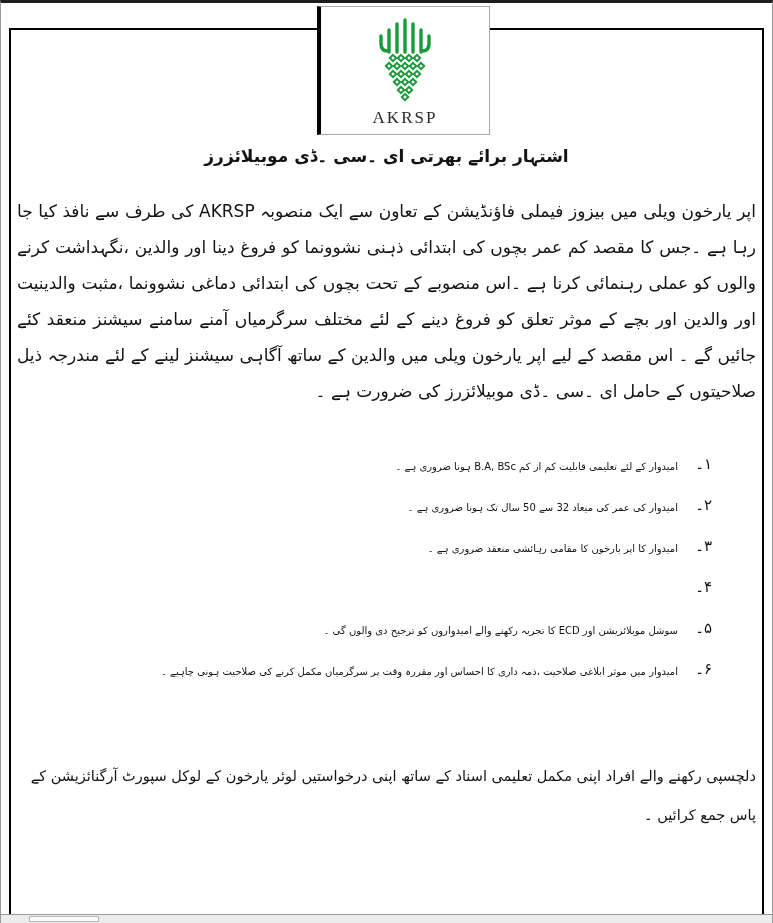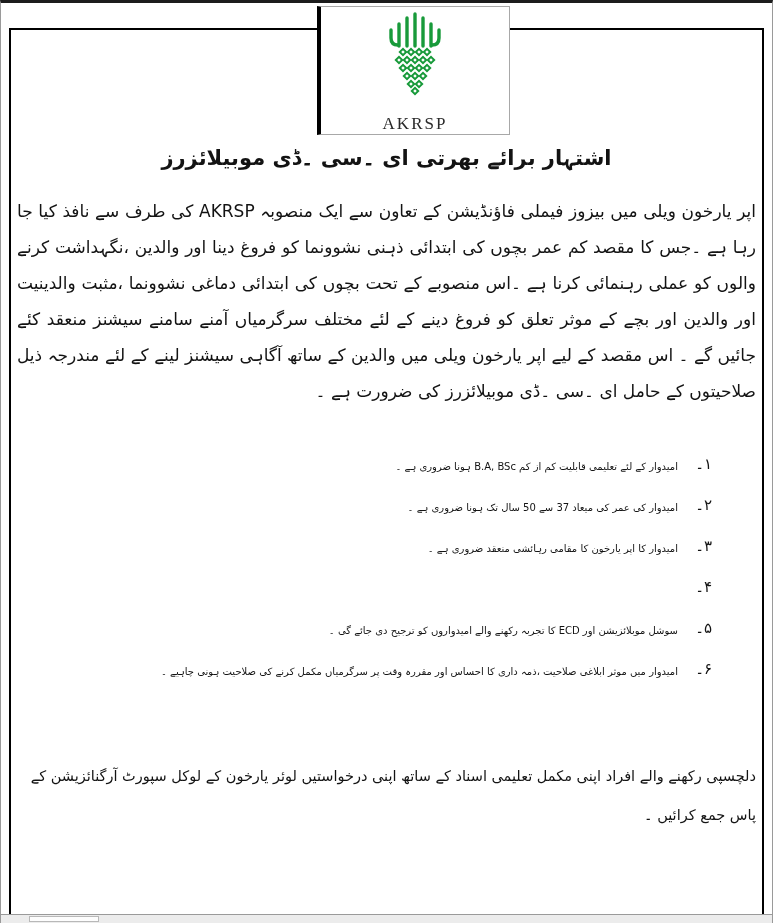--- a/index.html
+++ b/index.html
@@ -10,32 +10,32 @@
   }
   .viewport{
     position:absolute; inset:0; background:#fff;
     border-top:3px solid #1c1c1c; border-left:1px solid #9a9a9a; border-right:1px solid #9a9a9a;
   }
   .doc-border{
     position:absolute; left:8px; top:25px; width:755px; height:888px;
     border:2px solid #000; background:transparent;
   }
   .logo-box{
-    position:absolute; left:316px; top:3px; width:193px; height:129px;
+    position:absolute; left:316px; top:3px; width:173px; height:129px;
     background:#fff; border:1px solid #a8a8a8; border-left:4px solid #000; z-index:3;
-    display:flex; flex-direction:column; align-items:center; justify-content:space-between; padding-top:5px;
+    display:flex; flex-direction:column; align-items:center; justify-content:center; padding-top:5px;
   }
   .logo-svg{ width:64px; height:88px; display:block; }
   .logo-text{
     font-family:"Liberation Serif", serif; font-size:17px; letter-spacing:2px;
     color:#2a2a2a; margin-top:2px;
   }
   .ad-title{
     position:absolute; top:143px; left:0; right:0; text-align:center;
-    font-size:21px; font-weight:700; direction:rtl;
+    font-size:17px; font-weight:700; direction:rtl;
   }
   .intro{
     position:absolute; top:190px; right:16px; left:16px;
     direction:rtl; text-align:justify; font-size:17px; line-height:36px;
   }
   .req-list{
     position:absolute; top:450px; right:60px; left:30px; direction:rtl;
   }
   .req-row{ display:flex; direction:rtl; min-height:41px; align-items:flex-start; }
   .req-num{
@@ -105,32 +105,32 @@
 
   <div class="intro">اپر یارخون ویلی میں بیزوز فیملی فاؤنڈیشن کے تعاون سے ایک منصوبہ AKRSP کی طرف سے نافذ کیا جا رہا ہے ۔جس کا مقصد کم عمر بچوں کی ابتدائی ذہنی نشوونما کو فروغ دینا اور والدین ،نگہداشت کرنے والوں کو عملی رہنمائی کرنا ہے ۔اس منصوبے کے تحت بچوں کی ابتدائی دماغی نشوونما ،مثبت والدینیت اور والدین اور بچے کے موثر تعلق کو فروغ دینے کے لئے مختلف سرگرمیاں آمنے سامنے سیشنز منعقد کئے جائیں گے ۔ اس مقصد کے لیے اپر یارخون ویلی میں والدین کے ساتھ آگاہی سیشنز لینے کے لئے مندرجہ ذیل صلاحیتوں کے حامل ای ۔سی ۔ڈی موبیلائزرز کی ضرورت ہے ۔</div>
 
   <div class="req-list">
     <div class="req-row">
       <span class="req-num">۱۔</span>
       <span class="req-text">امیدوار کے لئے تعلیمی قابلیت کم از کم B.A, BSc ہونا ضروری ہے ۔</span>
     </div>
     <div class="req-row">
       <span class="req-num">۲۔</span>
-      <span class="req-text">امیدوار کی عمر کی میعاد 37 سے 50 سال تک ہونا ضروری ہے ۔</span>
+      <span class="req-text">امیدوار کی عمر کی میعاد 32 سے 50 سال تک ہونا ضروری ہے ۔</span>
     </div>
     <div class="req-row">
       <span class="req-num">۳۔</span>
       <span class="req-text">امیدوار کا اپر یارخون کا مقامی رہائشی منعقد ضروری ہے ۔</span>
     </div>
     <div class="req-row">
       <span class="req-num">۴۔</span>
     </div>
     <div class="req-row">
       <span class="req-num">۵۔</span>
-      <span class="req-text">سوشل موبلائزیشن اور ECD کا تجربہ رکھنے والے امیدواروں کو ترجیح دی جائے گی ۔</span>
+      <span class="req-text">سوشل موبلائزیشن اور ECD کا تجربہ رکھنے والے امیدواروں کو ترجیح دی والوں گی ۔</span>
     </div>
     <div class="req-row">
       <span class="req-num">۶۔</span>
       <span class="req-text">امیدوار میں موثر ابلاغی صلاحیت ،ذمہ داری کا احساس اور مقررہ وقت پر سرگرمیاں مکمل کرنے کی صلاحیت ہونی چاہیے ۔</span>
     </div>
   </div>
 
   <div class="closing">
     <div>دلچسپی رکھنے والے افراد اپنی مکمل تعلیمی اسناد کے ساتھ اپنی درخواستیں لوئر یارخون کے لوکل سپورٹ آرگنائزیشن کے پاس جمع کرائیں ۔</div>
   </div>

